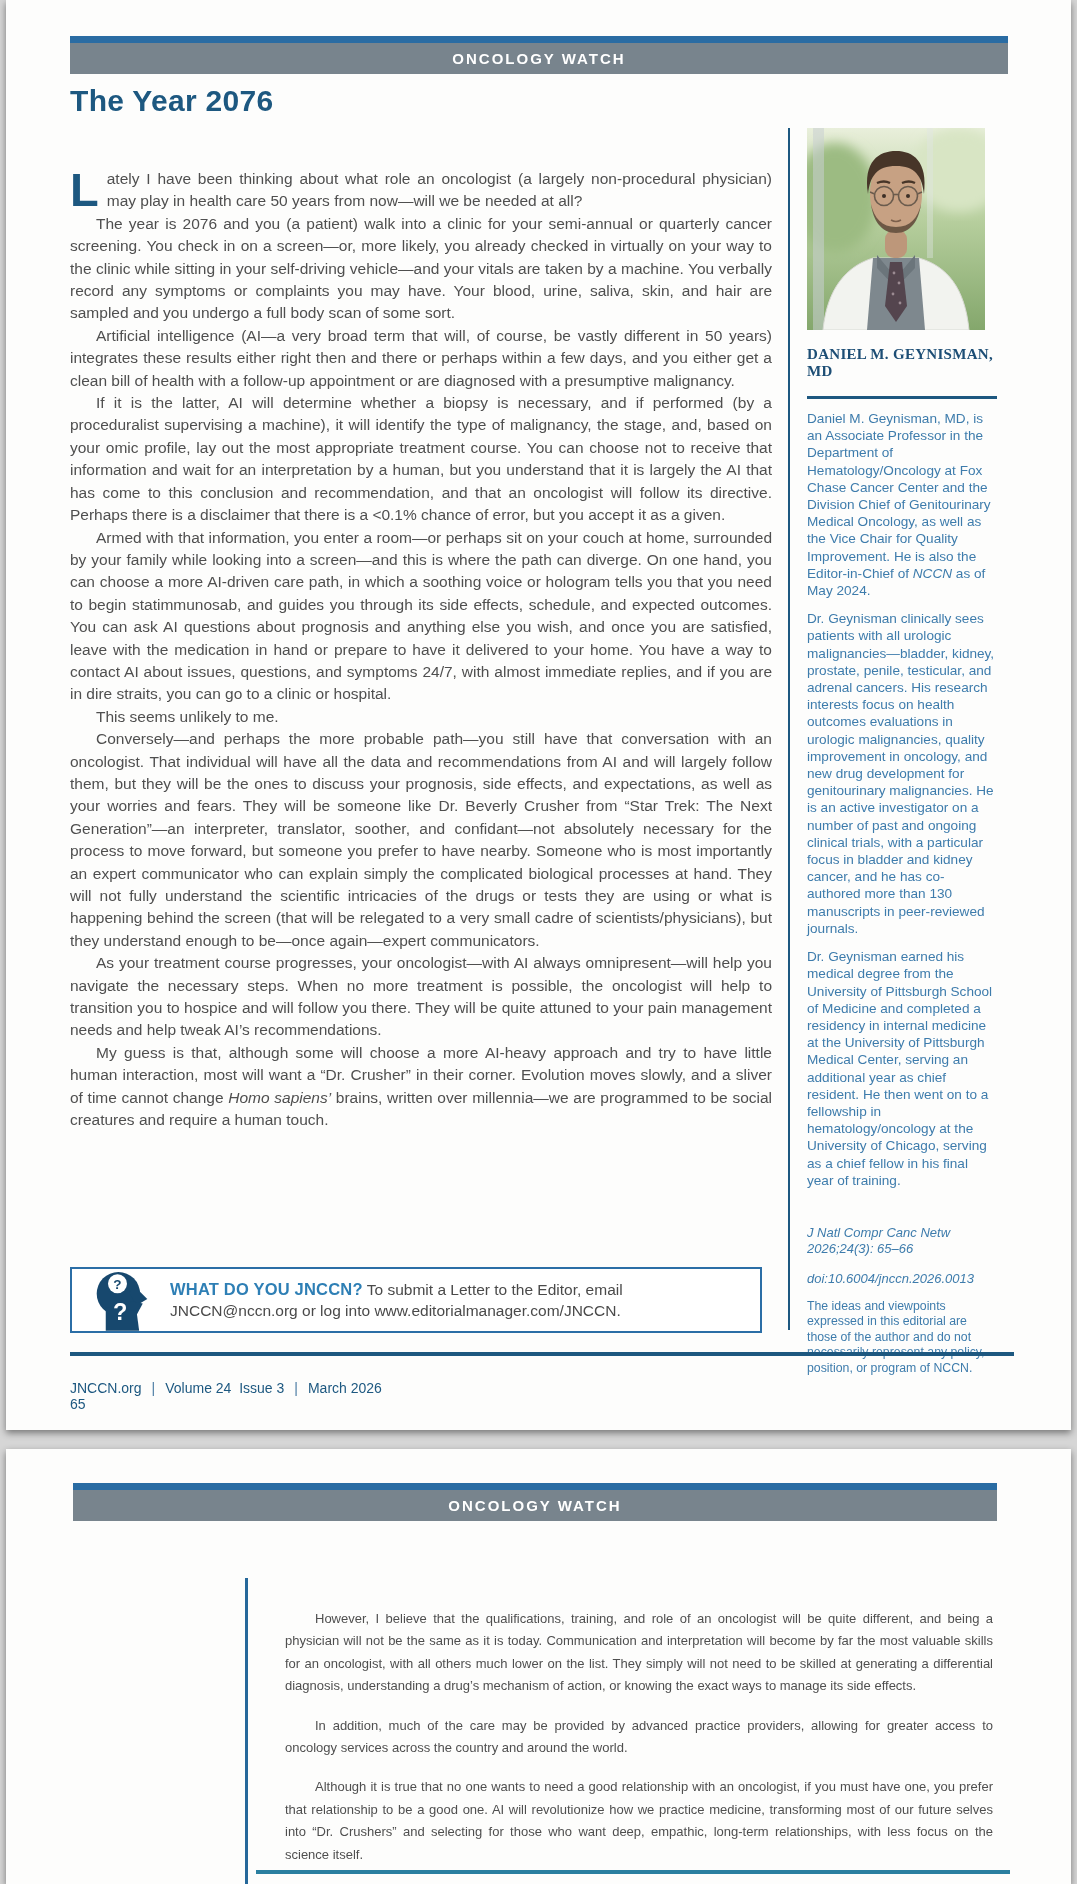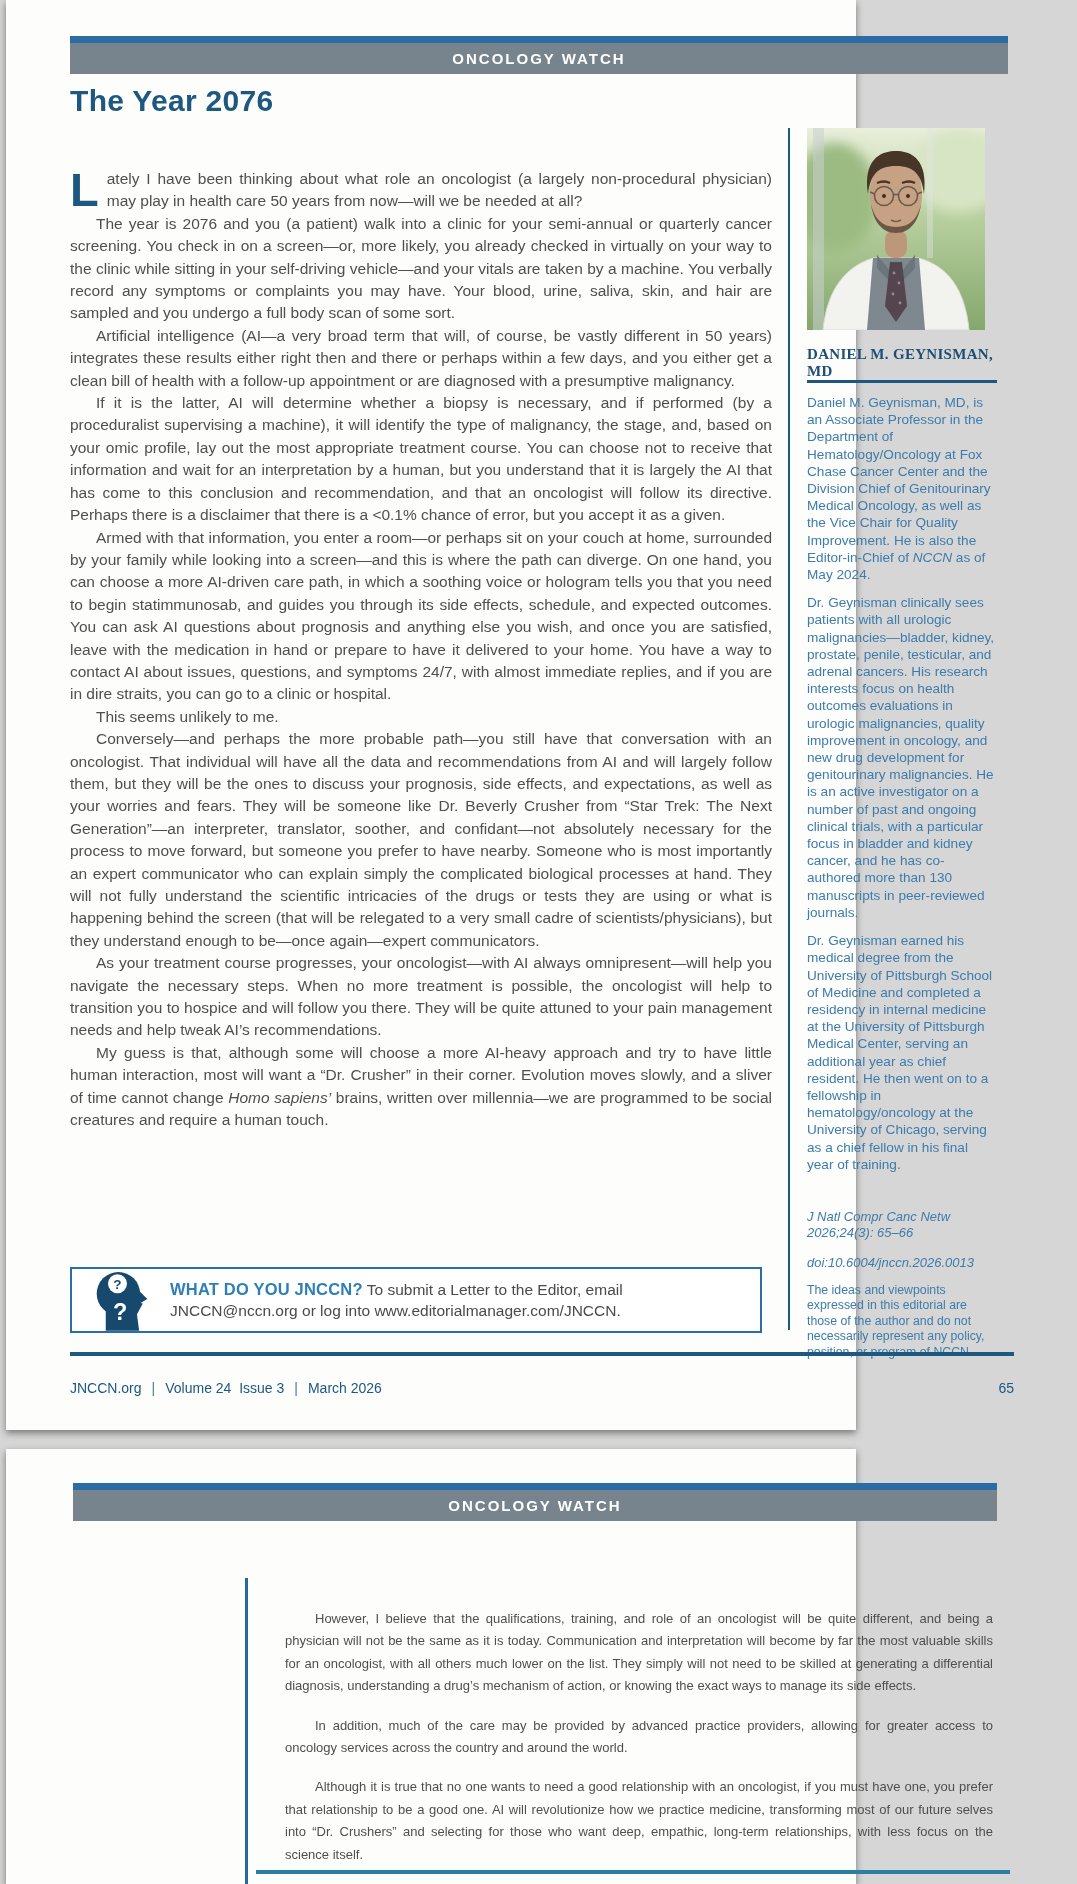--- a/index.html
+++ b/index.html
@@ -2,21 +2,21 @@
 <html><head>
 <meta charset="utf-8">
 <style>
   html,body{margin:0;padding:0;}
   body{
     width:1077px;height:1884px;position:relative;overflow:hidden;
     background:#d6d6d6;
     font-family:"Liberation Sans", sans-serif;
   }
   .page{
-    position:absolute;left:6px;width:850px;background:#fdfdfc;
+    position:absolute;left:6px;width:1065px;background:#fdfdfc;
     box-shadow:0 3px 7px rgba(0,0,0,.45);
   }
   #page1{top:0;height:1430px;}
   #page2{top:1449px;height:435px;}
 
   
   .band-wrap{position:absolute;}
   .band-rule{height:7px;background:#2a6ca3;}
   .band{height:31px;background:#78848d;color:#ffffff;text-align:center;
         font-size:15px;line-height:31px;letter-spacing:2px;font-weight:600;}
@@ -31,38 +31,38 @@
   .maincol p{font-size:15.5px;line-height:22.4px;color:#4f4f4f;text-align:justify;
              margin:0;text-indent:26px;}
   .maincol p.nodent{text-indent:0;}
   .drop{float:left;font-size:47px;line-height:37px;font-weight:bold;color:#1d5880;
         padding:3px 8px 0 0;}
   .vdivider{width:2px;background:#1d5880;height:1202px;margin-left:16px;flex:none;}
   .sidebar{width:190px;margin-left:17px;flex:none;}
   .photo{width:178px;height:202px;display:block;}
   .author-name{margin-top:16px;font-family:"Liberation Serif", serif;font-weight:bold;
                font-size:15px;color:#1d4e75;letter-spacing:.3px;
-               border-bottom:3px solid #1d5880;padding-bottom:0;}
+               border-bottom:3px solid #1d5880;padding-bottom:16px;}
   .bio p{font-size:13.6px;line-height:17.2px;color:#3e7cac;margin:11px 0 0 0;}
   .bio em{font-style:italic;}
   .cite{margin-top:36px;font-style:italic;font-size:13px;line-height:16.5px;color:#3e7cac;}
   .doi{margin-top:13px;font-style:italic;font-size:13px;color:#3e7cac;}
   .disclaimer{margin-top:13px;font-size:12.3px;line-height:15.4px;color:#3e7cac;}
 
   
   .think-box{position:absolute;top:1267px;left:64px;width:688px;height:62px;
              border:2px solid #2b6ea6;display:flex;align-items:center;background:#fff;}
   .tb-icon{margin-left:22px;flex:none;}
   .tb-text{margin-left:20px;width:560px;font-size:15.5px;line-height:21px;color:#4a4a4a;}
   .tb-heading{font-weight:bold;color:#2e7fb5;font-size:16.5px;letter-spacing:.2px;}
 
   
   .footer-rule{position:absolute;top:1352px;left:64px;width:944px;height:4px;background:#1d5880;}
   .footer{position:absolute;top:1380px;left:64px;width:944px;display:flex;
-          justify-content:space-between;color:#1d5880;font-size:14px;}
+          justify-content:space-between;color:#1d5880;font-size:14px;flex-direction:column;}
   .footer-left span{white-space:pre;}
   .sep{margin:0 10px;font-weight:300;color:#4a7ba3;}
 
   
   .p2-band{position:absolute;top:34px;left:67px;width:924px;}
   .p2-vline{position:absolute;top:129px;left:239px;width:3px;height:306px;background:#26689a;}
   .p2-body{position:absolute;top:142px;left:262px;width:742px;}
   .p2-body p{font-size:13px;line-height:22.4px;color:#4f4f4f;text-align:justify;
              margin:17px;text-indent:30px;}
   .p2-hline{position:absolute;top:421px;left:250px;width:754px;height:4px;background:#2b7fa0;}

